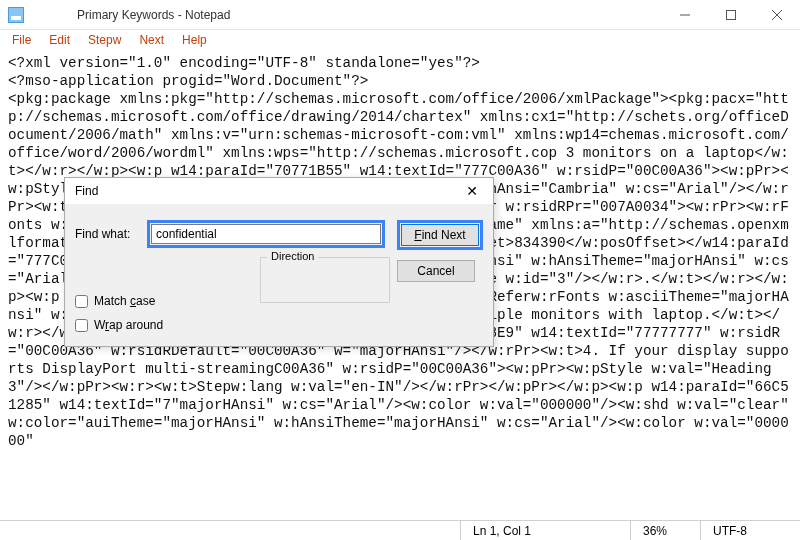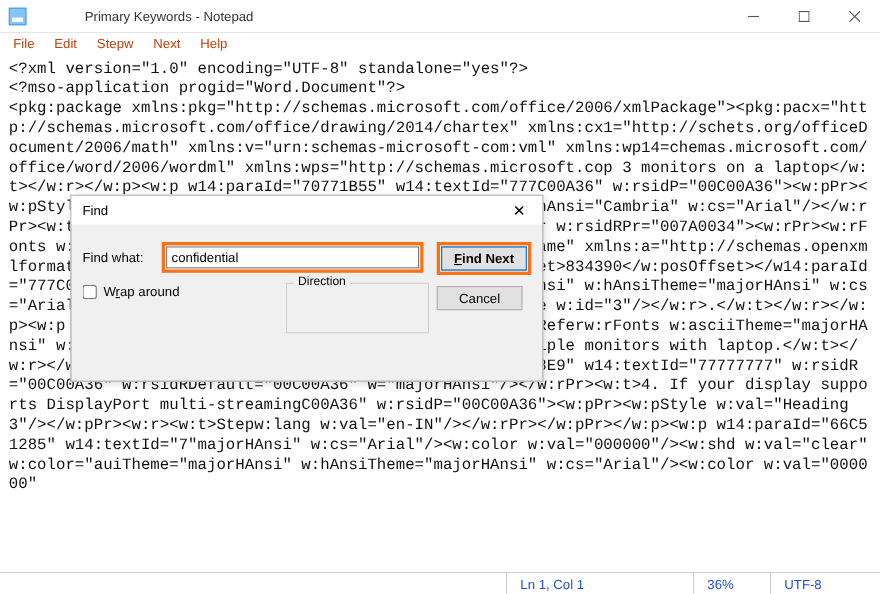--- a/index.html
+++ b/index.html
@@ -9,35 +9,35 @@
     .titlebar .app-icon::after { content: ""; position: absolute; left: 2px; right: 2px; bottom: 2px; height: 4px; background: #fff; }
     .titlebar .title { font-size: 12px; color: #333; flex: 0 0 auto; margin-left: 47px; }
     .titlebar .spacer { flex: 1; }
     .winbtn { width: 46px; height: 30px; display: flex; align-items: center; justify-content: center; font-size: 12px; color: #555; }
     .winbtn svg { stroke: #555; }
     .menubar { height: 20px; display: flex; align-items: center; padding: 0 4px; gap: 2px; font-size: 12px; color: #c2410c; }
     .menubar .mi { padding: 1px 8px; }
     .editor-wrap { position: relative; height: 470px; }
     textarea.editor { width: 100%; height: 100%; border: none; resize: none; outline: none; padding: 4px 8px;
       font-family: Consolas, "Courier New", monospace; font-size: 14.3px; line-height: 18px; color: #111; white-space: pre-wrap; word-break: break-all; overflow-y: scroll; }
-    .statusbar { height: 20px; border-top: 1px solid #d0d0d0; display: flex; font-size: 12px; color: #1d4ed8; }
+    .statusbar { height: 20px; border-top: 1px solid #d0d0d0; display: flex; font-size: 12px; color: #000000; }
     .statusbar .cell { border-left: 1px solid #d0d0d0; padding: 1px 12px; display: flex; align-items: center; }
     .statusbar .fill { flex: 1; }
     
     .find-dlg { position: absolute; left: 64px; top: 127px; width: 430px; height: 170px; background: #f0f0f0; border: 1px solid #aaa; box-shadow: 2px 2px 8px rgba(0,0,0,.15); }
     .find-dlg .dlg-title { height: 26px; display: flex; align-items: center; padding: 0 6px 0 10px; background: #fff; font-size: 12px; justify-content: space-between; }
     .find-dlg .dlg-title .sp { flex: 1; }
     .find-dlg .dlg-title .x { width: 30px; text-align: center; font-size: 14px; }
     .find-body { position: relative; padding: 16px 10px 10px 10px; height: calc(100% - 26px); font-size: 12px; }
     .row { display: flex; align-items: center; gap: 8px; }
     .find-body .lbl { width: 64px; }
-    .hl-red { border: 3px solid #f97316; padding: 1px; }
+    .hl-red { border: 3px solid #3b82f6; padding: 1px; }
     .find-body input[type=text] { height: 20px; width: 230px; border: 1px solid #7a7a7a; font-size: 12px; padding: 0 4px; }
     .btn { width: 78px; height: 22px; background: #e1e1e1; border: 1px solid #adadad; font-size: 12px; display: inline-flex; align-items: center; justify-content: center; }
-    .btn.default { outline: 1px solid #0078d7; outline-offset: -1px; font-weight: bold; }
+    .btn.default { outline: 1px solid #0078d7; outline-offset: -1px; }
     .direction { position: absolute; left: 195px; top: 53px; width: 130px; height: 46px; border: 1px solid #d0d0d0; padding: 8px 8px 4px; }
     .direction .legend { position: absolute; top: -8px; left: 6px; background: #f0f0f0; padding: 0 4px; font-size: 11px; text-align: right; }
     .direction .opts { display: flex; gap: 14px; align-items: center; margin-top: 4px; }
     .chk { display: flex; align-items: center; gap: 6px; margin-top: 10px; }
     .chk input { margin: 0; }
     .btn-col { position: absolute; right: 10px; top: 16px; display: flex; flex-direction: column; gap: 10px; }
     u.ak { text-decoration: underline; }
     
     textarea.editor::-webkit-scrollbar { width: 16px; background: #f0f0f0; }
     textarea.editor::-webkit-scrollbar-thumb { background: #c2c2c2; }
@@ -103,20 +103,24 @@
               <span><u class="ak">F</u><span>ind Next</span></span>
             </span>
         </span>
         <span class="btn">Cancel</span>
       </div>
 
       <div class="direction">
         <span class="legend">Direction</span>
       </div>
 
+      <label class="chk" style="margin-top:46px">
+        <input type="checkbox" style="">
+        <span>Match <u class="ak">c</u>ase</span>
+      </label>
       <label class="chk">
         <input type="checkbox" style="">
         <span>W<u class="ak">r</u>ap around</span>
       </label>
     </div>
   </div>
 </div>
 
 <div class="statusbar">
   <div class="fill"></div>

